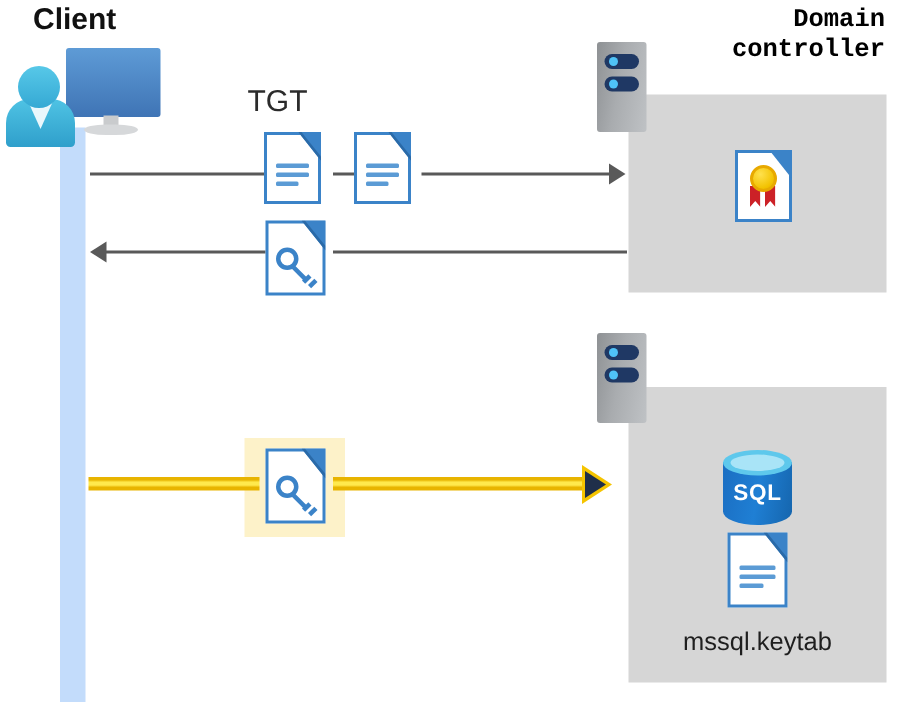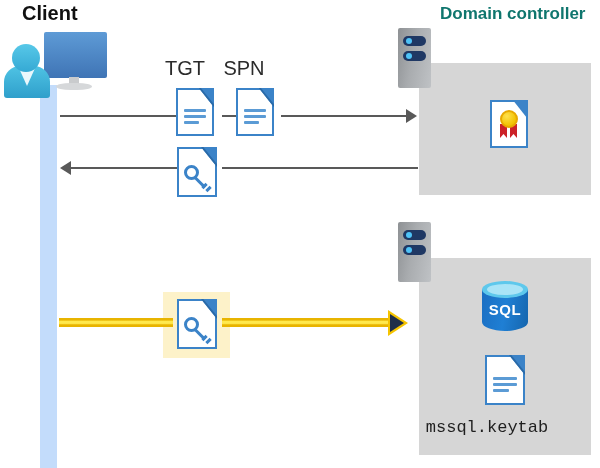--- a/index.html
+++ b/index.html
@@ -45,22 +45,22 @@
   }
   .person-collar{
     position:absolute;left:18px;top:66px;width:18px;height:20px;
     background:#eaf7fc;
     clip-path:polygon(0 0,100% 0,50% 100%);
   }
 
   
   .panel{position:absolute;background:#d6d6d6;}
   .panel-title{
-    position:absolute;font-size:17px;font-weight:bold;color:#0f766e;
-    line-height:20px;text-align:left;
+    position:absolute;font-size:17px;font-weight:bold;color:#000000;
+    line-height:20px;text-align:right;font-family:Liberation Mono, monospace;
   }
 
   
   .rack{
     position:absolute;width:33px;height:60px;border-radius:2px;
     background:linear-gradient(100deg,#8e9194 0%,#a9acaf 45%,#bfc2c5 100%);
   }
   .rack .pill{
     position:absolute;left:5px;width:23px;height:10px;border-radius:5px;
     background:#1f3864;
@@ -213,45 +213,44 @@
   </div>
 
   <div class="panel" style="left:419px;top:258px;width:172px;height:197px;"></div>
 
 
   <div class="rack" style="left:398px;top:222px;">
     <div class="pill p1"></div>
     <div class="pill p2"></div>
   </div>
 
-  <div class="sqldb" style="left:482px;top:281px;padding-left:35px;">
+  <div class="sqldb" style="left:482px;top:300px;padding-left:35px;">
     <div class="body"></div>
     <div class="top"></div>
     <div class="top-inner"></div>
     <div class="txt">SQL</div>
   </div>
 
   <div class="doc" style="left:485px;top:355px;width:40px;height:50px;">
     <div class="page"></div>
     <div class="fold"></div>
     <div class="fold-edge"></div>
     <div class="line" style="left:8px;top:22px;width:24px;"></div>
     <div class="line" style="left:8px;top:28px;width:24px;"></div>
     <div class="line" style="left:8px;top:34px;width:16px;"></div>
   </div>
 
-  <div class="filelabel" style="left:407px;top:418px;width:160px;font-family:Liberation Mono, monospace;">mssql.keytab</div>
+  <div class="filelabel" style="left:425px;top:418px;width:160px;">mssql.keytab</div>
 
   <div class="hline" style="left:60px;top:115px;width:118px;"></div>
   <div class="hline" style="left:222px;top:115px;width:16px;"></div>
   <div class="hline" style="left:281px;top:115px;width:126px;"></div>
   <div class="arrowhead-r" style="left:406px;top:109px;"></div>
 
   <div class="labelsm" style="left:155px;top:57px;width:60px;">TGT</div>
-  <div class="labelsm" style="left:214px;top:57px;width:60px;">SPN</div>
 
   <div class="doc" style="left:176px;top:88px;width:38px;height:48px;">
     <div class="page"></div>
     <div class="fold"></div>
     <div class="fold-edge"></div>
     <div class="line" style="left:8px;top:21px;width:22px;"></div>
     <div class="line" style="left:8px;top:27px;width:22px;"></div>
     <div class="line" style="left:8px;top:33px;width:15px;"></div>
   </div>
 

